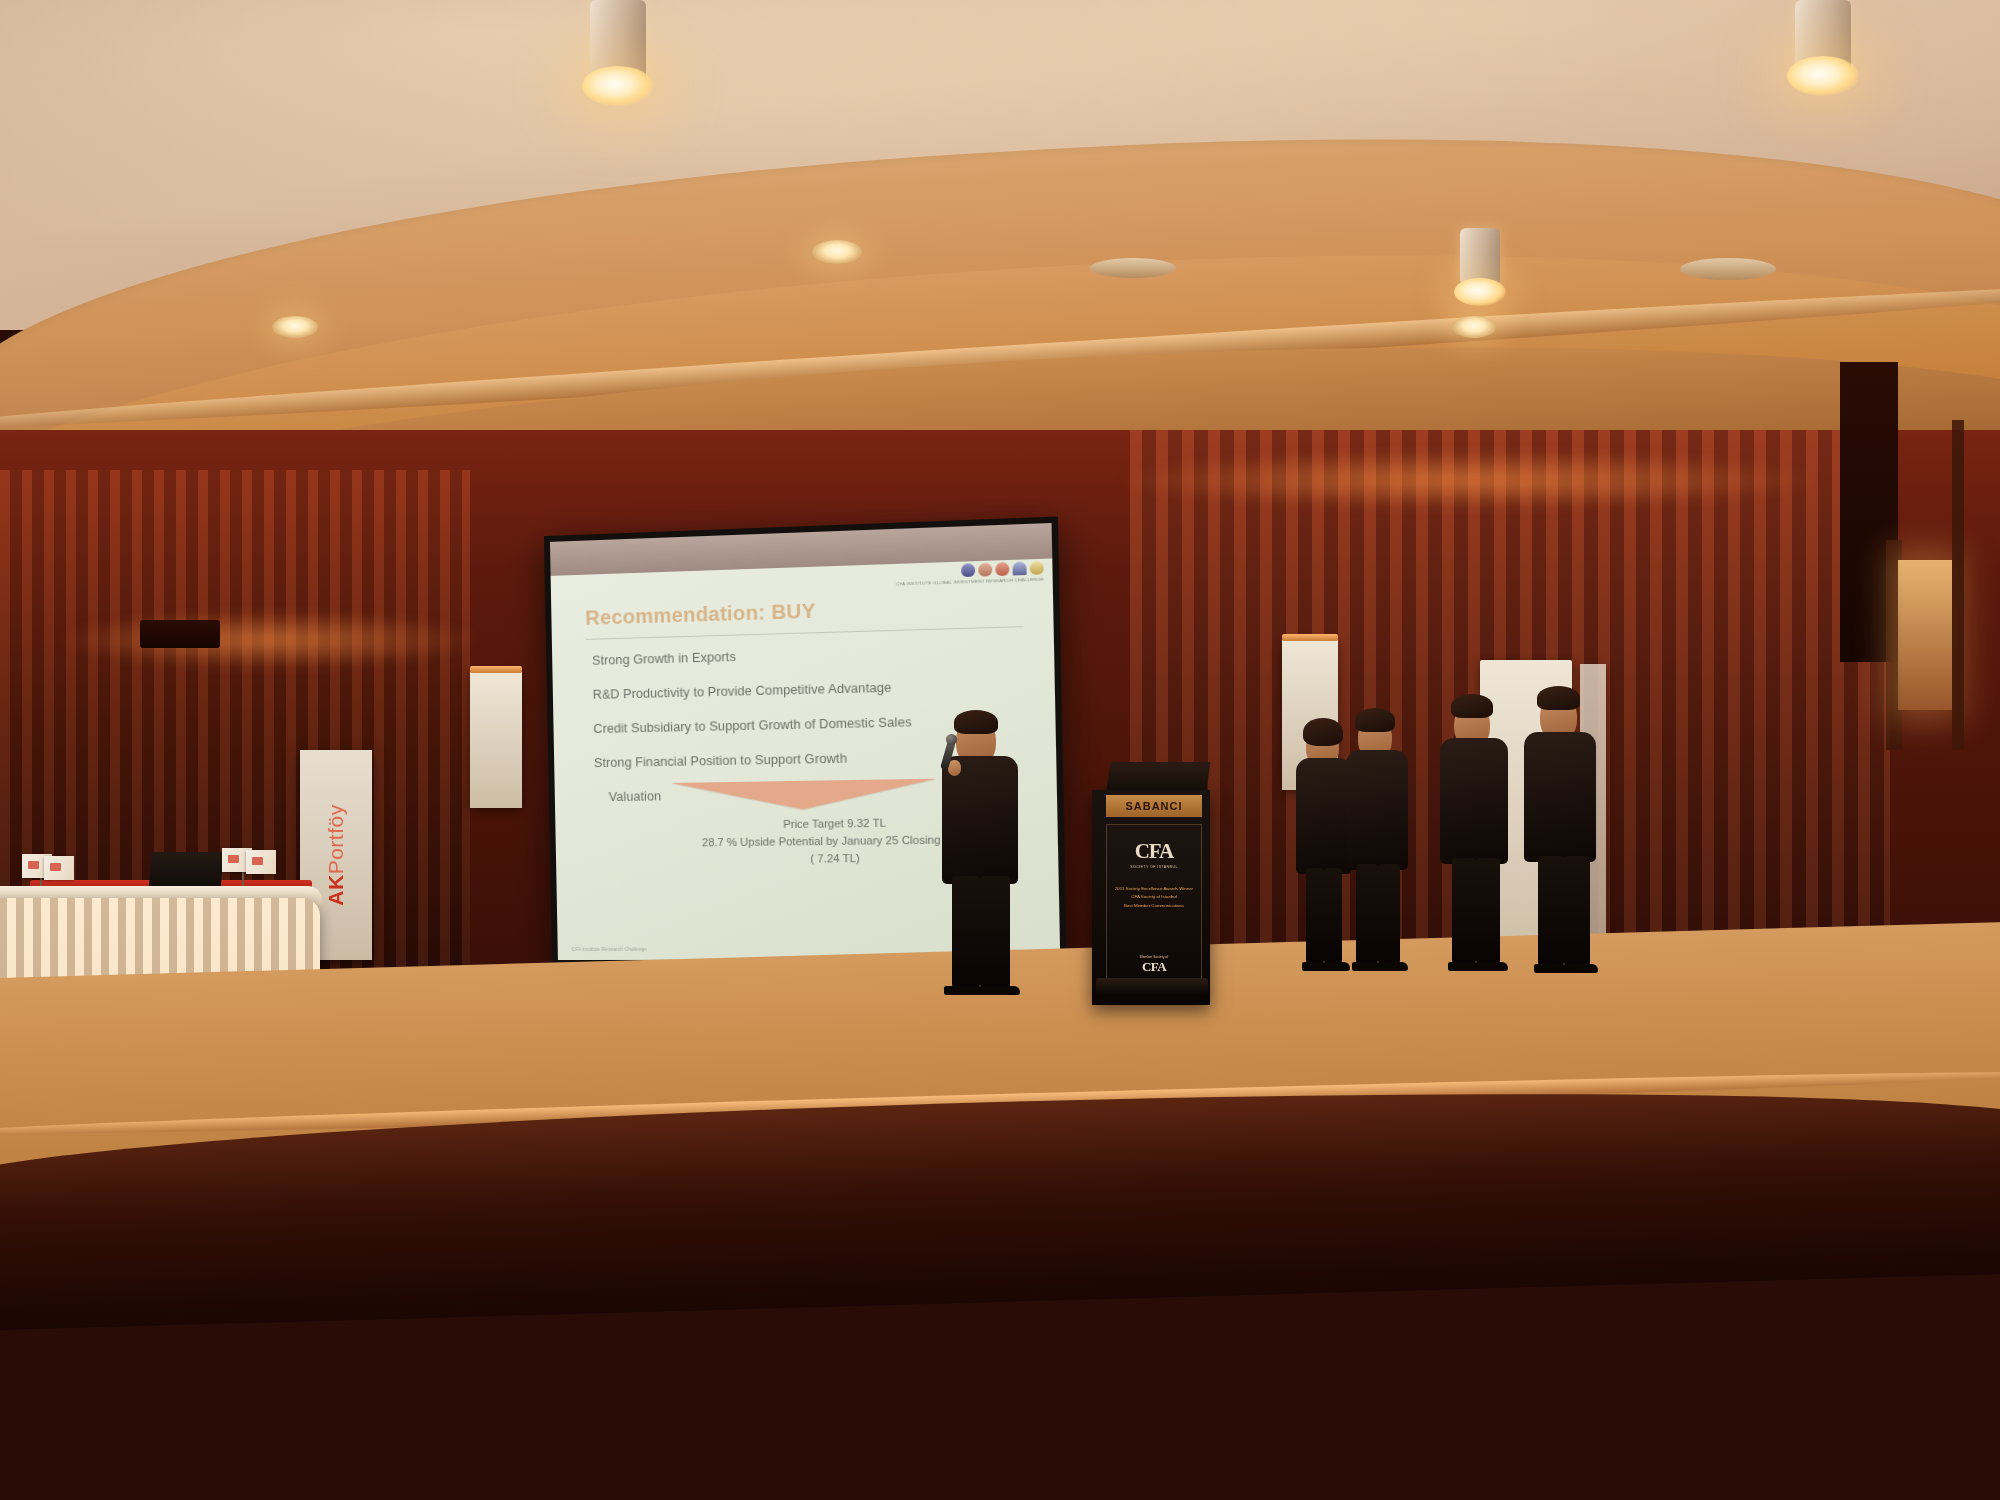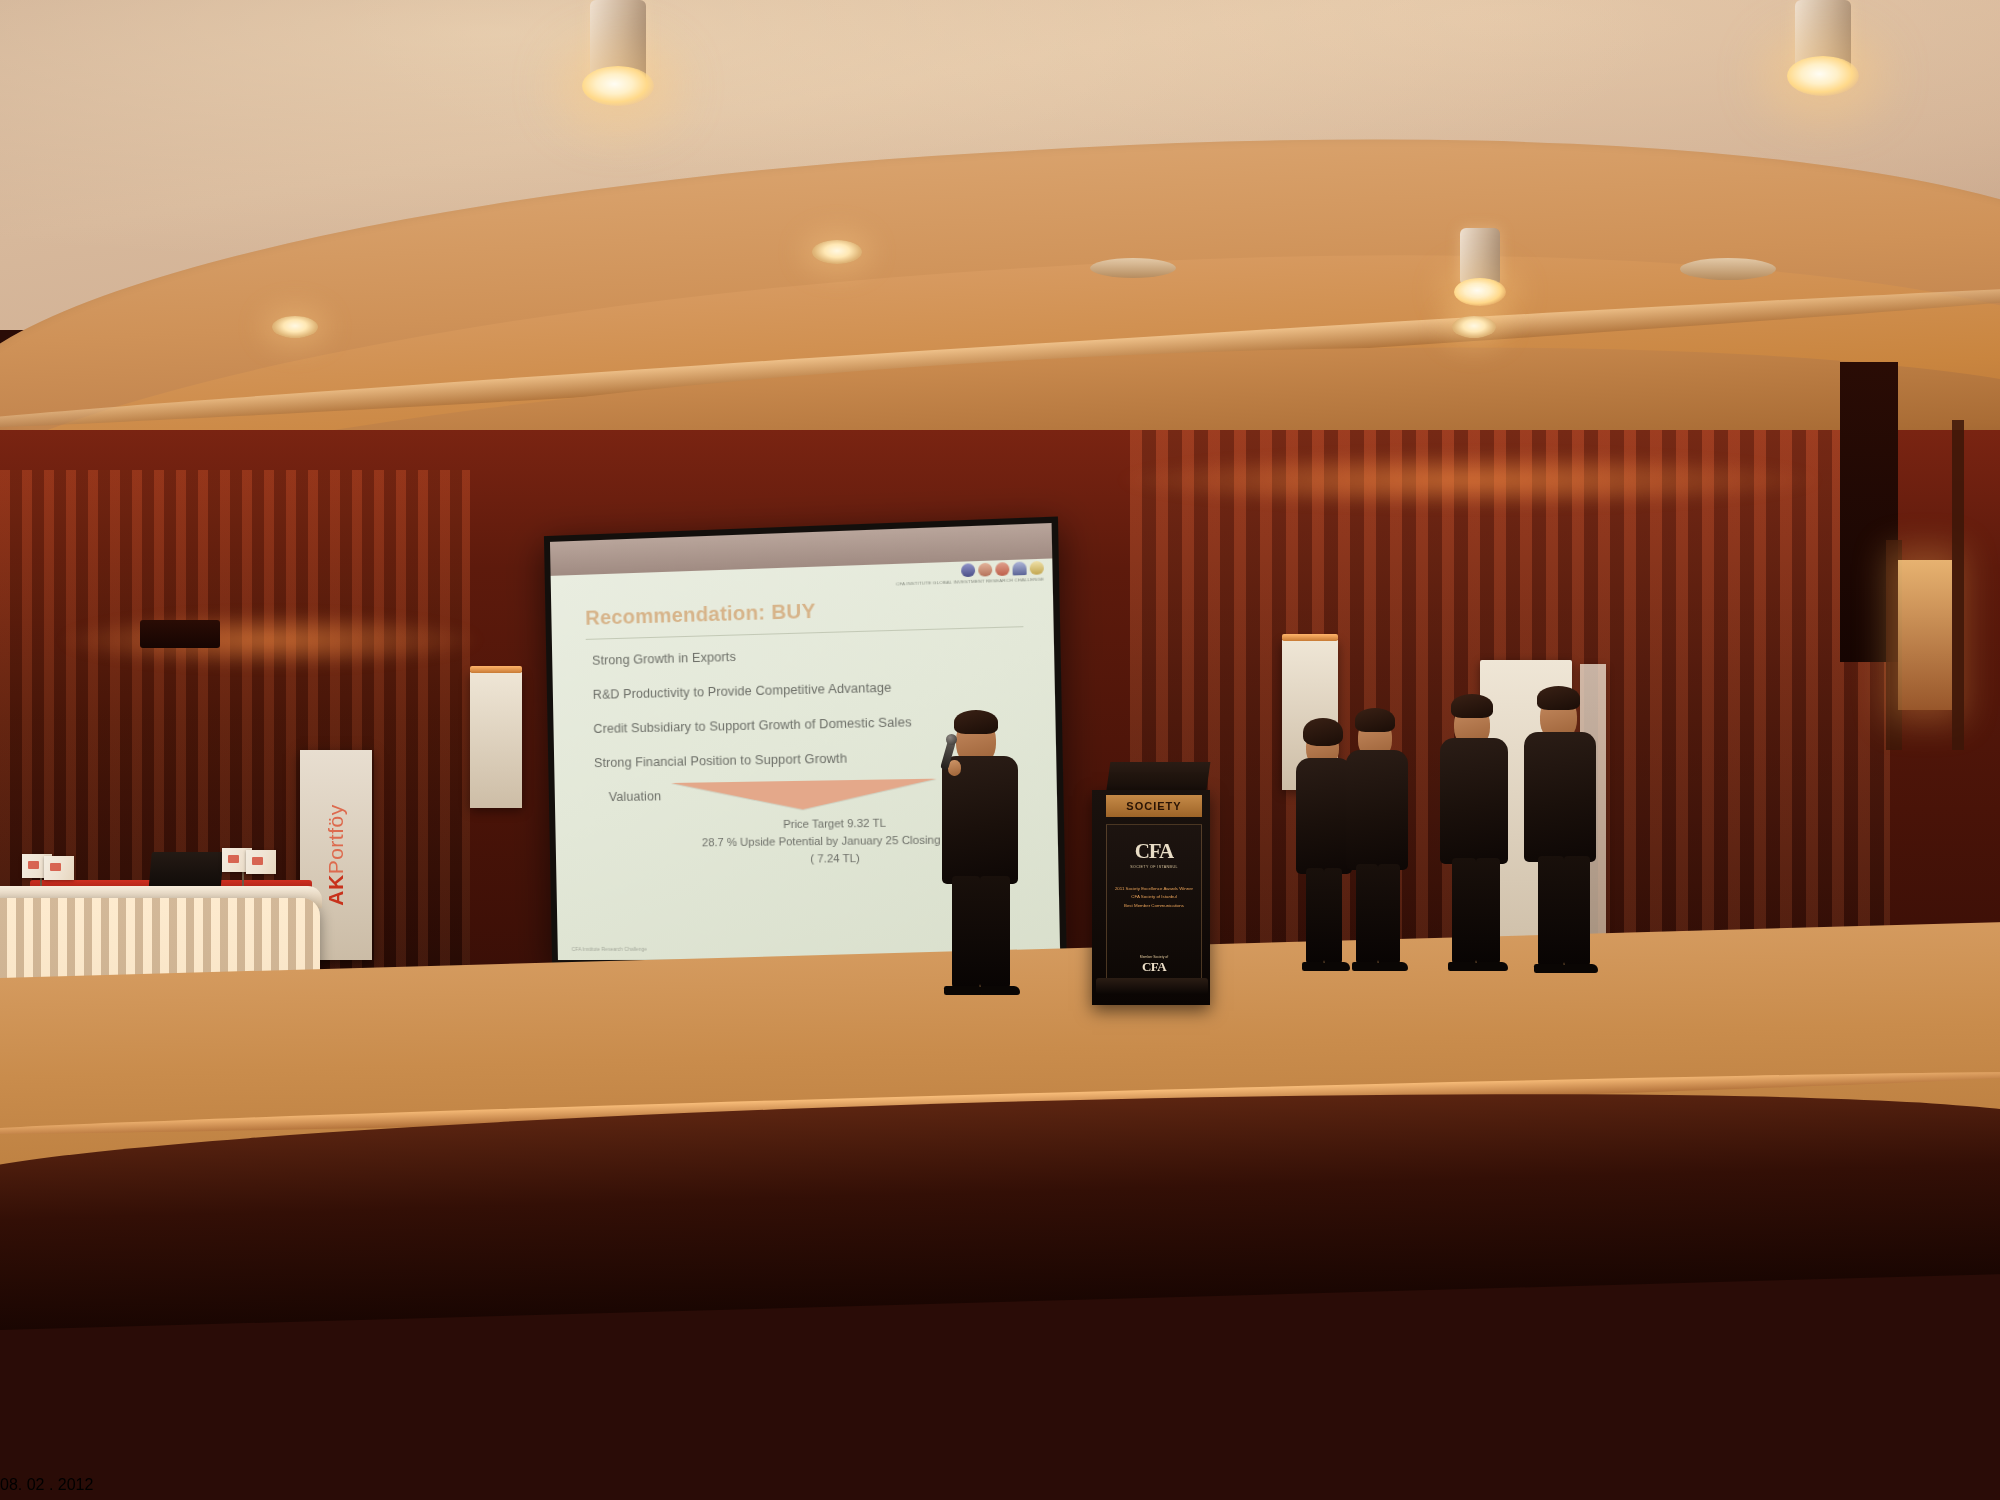--- a/index.html
+++ b/index.html
@@ -482,21 +482,21 @@
     </div>
   <div class="table-top"></div>
   <div class="table-skirt"></div>
 
   <div class="stage-top"></div>
   <div class="stage-edge"></div>
   <div class="stage-front"></div>
 
   <div class="podium-top"></div>
   <div class="podium"></div>
-  <div class="sabanci">SOCIETY</div>
+  <div class="sabanci">SABANCI</div>
   <div class="podium-panel">
     <div class="cfa-logo">CFA</div>
     <div class="cfa-sub">SOCIETY OF ISTANBUL</div>
     <div class="cfa-award">
       <div>2011 Society Excellence Awards Winner</div>
       <div>CFA Society of Istanbul</div>
       <div>Best Member Communications</div>
     </div>
     <div class="cfa-bottom">
       <div class="mini">Member Society of</div>
@@ -632,18 +632,17 @@
 
   <div class="stanchion-pole" style="left:1272px;top:1198px;height:270px;"></div>
   <div class="stanchion-ball" style="left:1265px;top:1176px;"></div>
   <div class="stanchion-base" style="left:1252px;top:1442px;"></div>
   <div class="stanchion-pole" style="left:1322px;top:1278px;height:200px;"></div>
   <div class="stanchion-ball" style="left:1315px;top:1258px;"></div>
   <div class="stanchion-ball" style="left:1352px;top:1400px;width:26px;height:32px;"></div>
   <div class="stanchion-pole" style="left:1360px;top:1426px;height:74px;"></div>
   <div class="mini-banner" style="left:1280px;top:1232px;"></div>
 
-  <div class="datestamp">08. 02 . 2012</div>
 
   <div class="vignette"></div>
   <div class="grain"></div>
   <div class="warm"></div>
 </div>
 
 </body></html>

